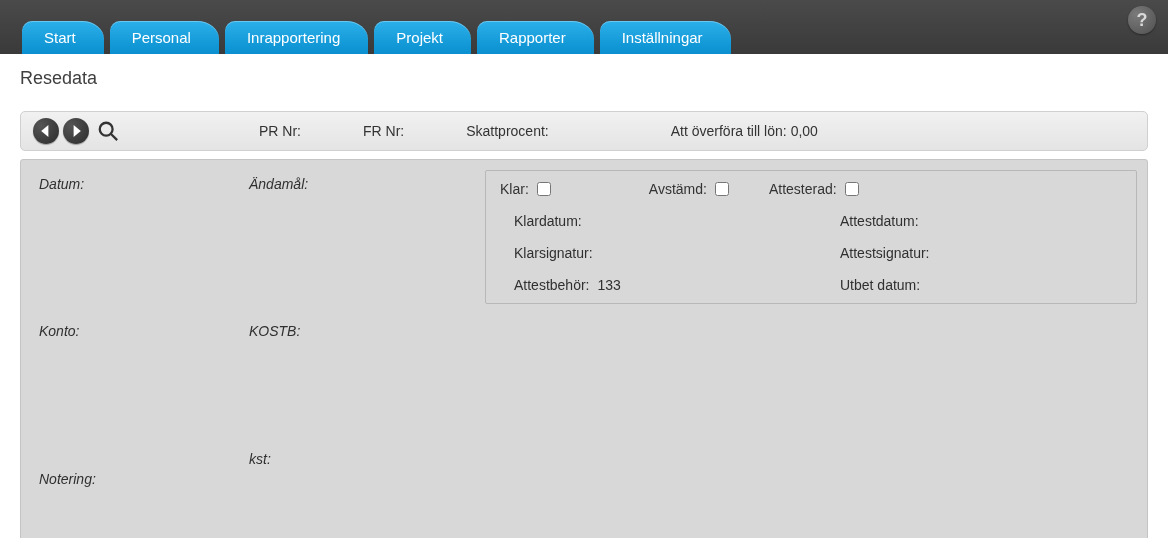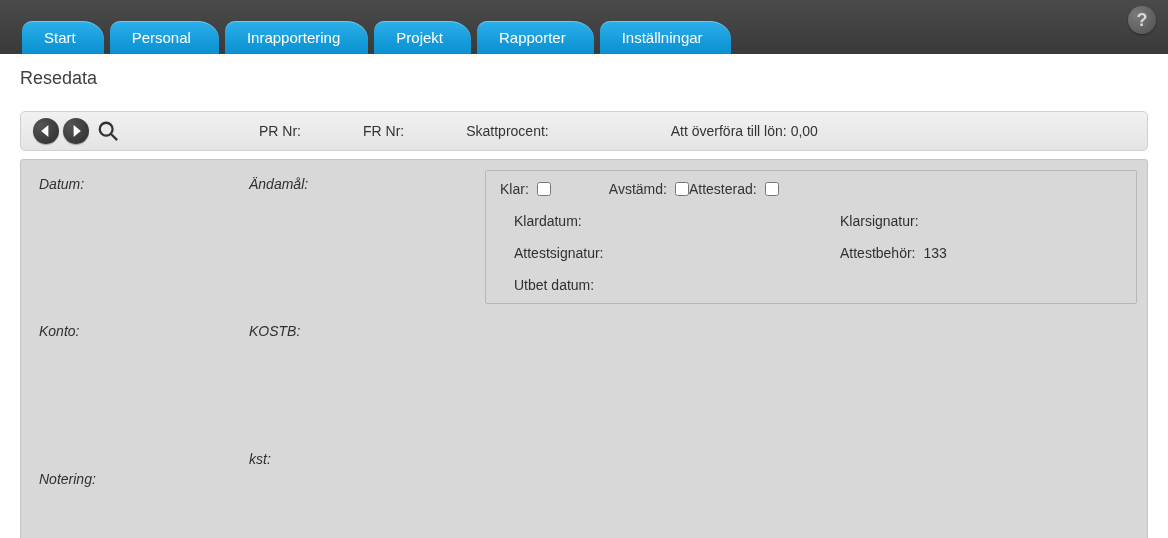--- a/index.html
+++ b/index.html
@@ -117,21 +117,21 @@
     border-radius: 2px;
     padding: 10px 14px;
     display: grid;
     grid-template-columns: 1fr 1fr;
     row-gap: 16px;
     column-gap: 30px;
     background:#d8d8d8;
   }
   .det-right .row { display:flex; align-items:center; gap:8px; font-size:14px; color:#303030;margin-left:14px; }
   .det-right input[type=checkbox]{ width:14px; height:14px; }
-  .det-right .full { grid-column: 1 / -1; display:flex; }
+  .det-right .full { grid-column: 1 / -1; display:flex; gap:40px; }
   .det-right .pair { display:flex; align-items:center; gap:8px; }
 
   .bold { font-weight:400; }
 </style>
 </head>
 <body>
 
 <div class="topbar">
   <div class="nav-tab">Start</div>
   <div class="nav-tab">Personal</div>
@@ -210,20 +210,23 @@
         </div>
         <div class="pair">
           <span>Attesterad:</span>
           <input type="checkbox" style="">
         </div>
       </div>
       <div class="row">
           <span>Klardatum:</span>
         </div>
       <div class="row">
+          <span>Attestdatum:</span>
+        </div>
+      <div class="row">
           <span>Klarsignatur:</span>
         </div>
       <div class="row">
           <span>Attestsignatur:</span>
         </div>
       <div class="row">
         <span>Attestbehör:</span>
         <span class="bold">133</span>
       </div>
       <div class="row">

